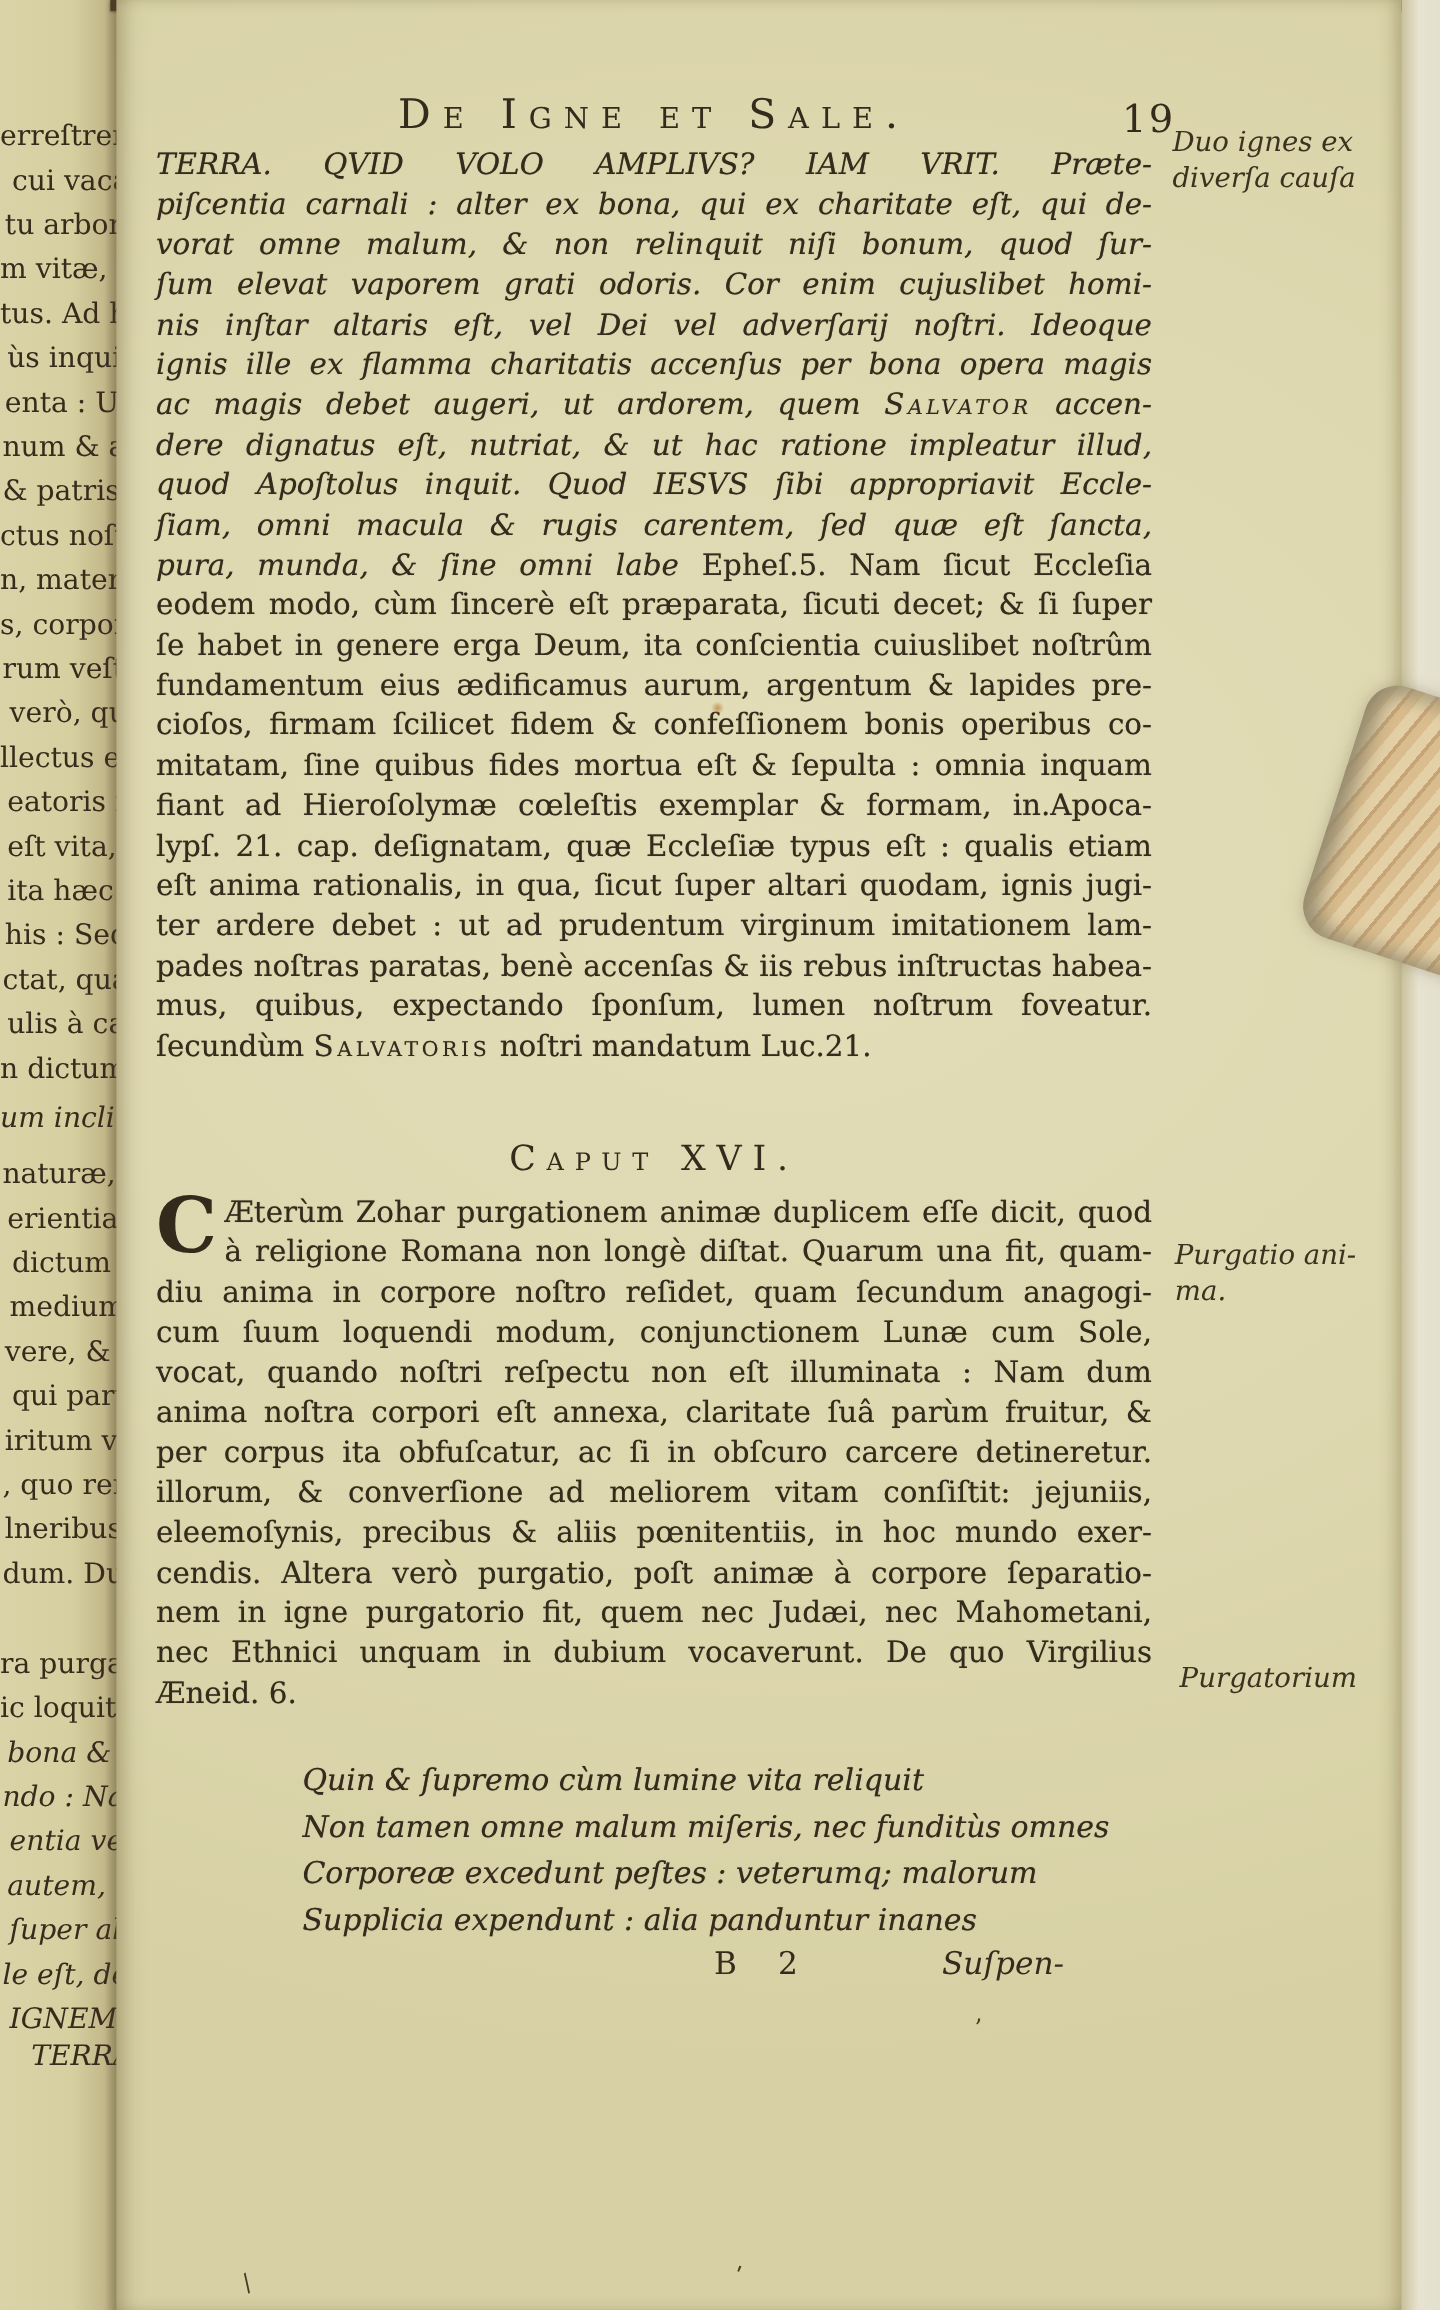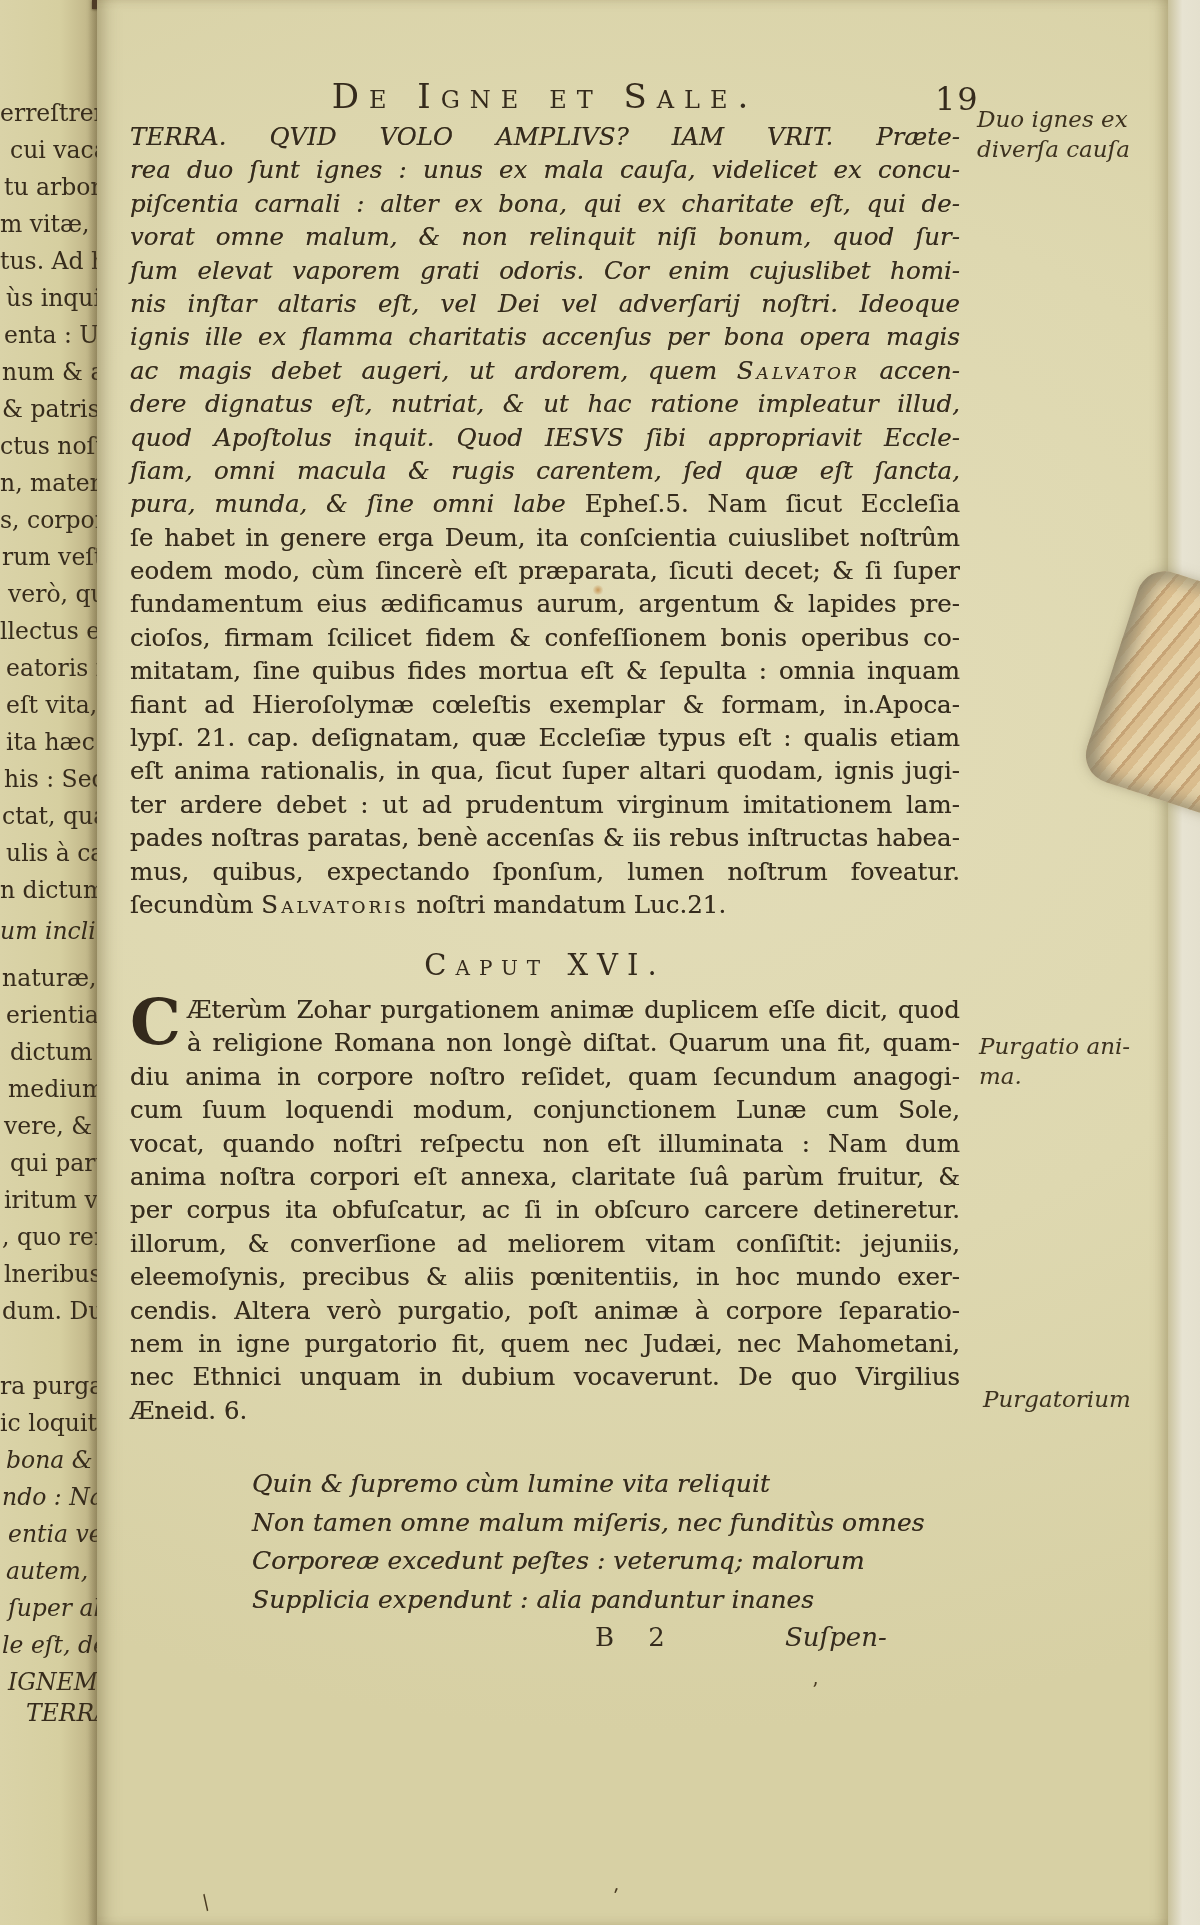--- a/index.html
+++ b/index.html
@@ -128,33 +128,32 @@
   <div class="gutter"></div>
   <div class="top-board"></div>
 
   <div class="page">
 
     <div class="header">De Igne et Sale.</div>
     <div class="pagenum">19</div>
 
     <div class="para" id="p1">
         <div class="textline it"><span class="it">TERRA.   QVID VOLO AMPLIVS?  IAM VRIT.   Præte-</span></div>
-        <div class="textline it"><span class="it">rea duo ſunt ignes : unus ex mala cauſa, videlicet ex concu-</span></div>
         <div class="textline it"><span class="it">piſcentia carnali : alter ex bona, qui ex charitate eſt, qui de-</span></div>
         <div class="textline it"><span class="it">vorat omne malum, &amp; non relinquit niſi bonum, quod ſur-</span></div>
         <div class="textline it"><span class="it">ſum elevat vaporem grati odoris.  Cor enim cujuslibet homi-</span></div>
         <div class="textline it"><span class="it">nis inſtar altaris eſt, vel Dei vel adverſarij noſtri.   Ideoque</span></div>
         <div class="textline it"><span class="it">ignis ille ex flamma charitatis accenſus per bona opera magis</span></div>
         <div class="textline it"><span class="it">ac magis debet augeri, ut ardorem, quem </span><span class="it sc">Salvator</span><span class="it"> accen-</span></div>
         <div class="textline it"><span class="it">dere dignatus eſt, nutriat, &amp; ut hac ratione impleatur illud,</span></div>
         <div class="textline it"><span class="it">quod Apoſtolus inquit.  Quod IESVS ſibi appropriavit Eccle-</span></div>
         <div class="textline it"><span class="it">ſiam, omni macula &amp; rugis carentem, ſed quæ eſt ſancta,</span></div>
         <div class="textline mix"><span class="it">pura, munda, &amp; ſine omni labe </span><span class="ro">Epheſ.5.  Nam ſicut Eccleſia</span></div>
+        <div class="textline ro"><span class="ro">eodem modo, cùm ſincerè eſt præparata, ſicuti decet; &amp; ſi ſuper</span></div>
         <div class="textline ro"><span class="ro">ſe habet in genere erga Deum, ita conſcientia cuiuslibet noſtrûm</span></div>
-        <div class="textline ro"><span class="ro">eodem modo, cùm ſincerè eſt præparata, ſicuti decet; &amp; ſi ſuper</span></div>
         <div class="textline ro"><span class="ro">fundamentum eius ædificamus aurum, argentum &amp; lapides pre-</span></div>
         <div class="textline ro"><span class="ro">cioſos, firmam ſcilicet fidem &amp; confeſſionem bonis operibus co-</span></div>
         <div class="textline ro"><span class="ro">mitatam, ſine quibus fides mortua eſt &amp; ſepulta : omnia inquam</span></div>
         <div class="textline ro"><span class="ro">fiant ad Hieroſolymæ cœleſtis exemplar &amp; formam, in.Apoca-</span></div>
         <div class="textline ro"><span class="ro">lypſ. 21. cap. deſignatam, quæ Eccleſiæ typus eſt : qualis etiam</span></div>
         <div class="textline ro"><span class="ro">eſt anima rationalis, in qua, ſicut ſuper altari quodam, ignis jugi-</span></div>
         <div class="textline ro"><span class="ro">ter ardere debet : ut ad prudentum virginum imitationem lam-</span></div>
         <div class="textline ro"><span class="ro">pades noſtras paratas, benè accenſas &amp; iis rebus inſtructas habea-</span></div>
         <div class="textline ro"><span class="ro">mus, quibus, expectando ſponſum, lumen noſtrum foveatur.</span></div>
         <div class="textline ro last"><span class="ro">ſecundùm </span><span class="ro sc">Salvatoris</span><span class="ro"> noſtri mandatum Luc.21.</span></div>

